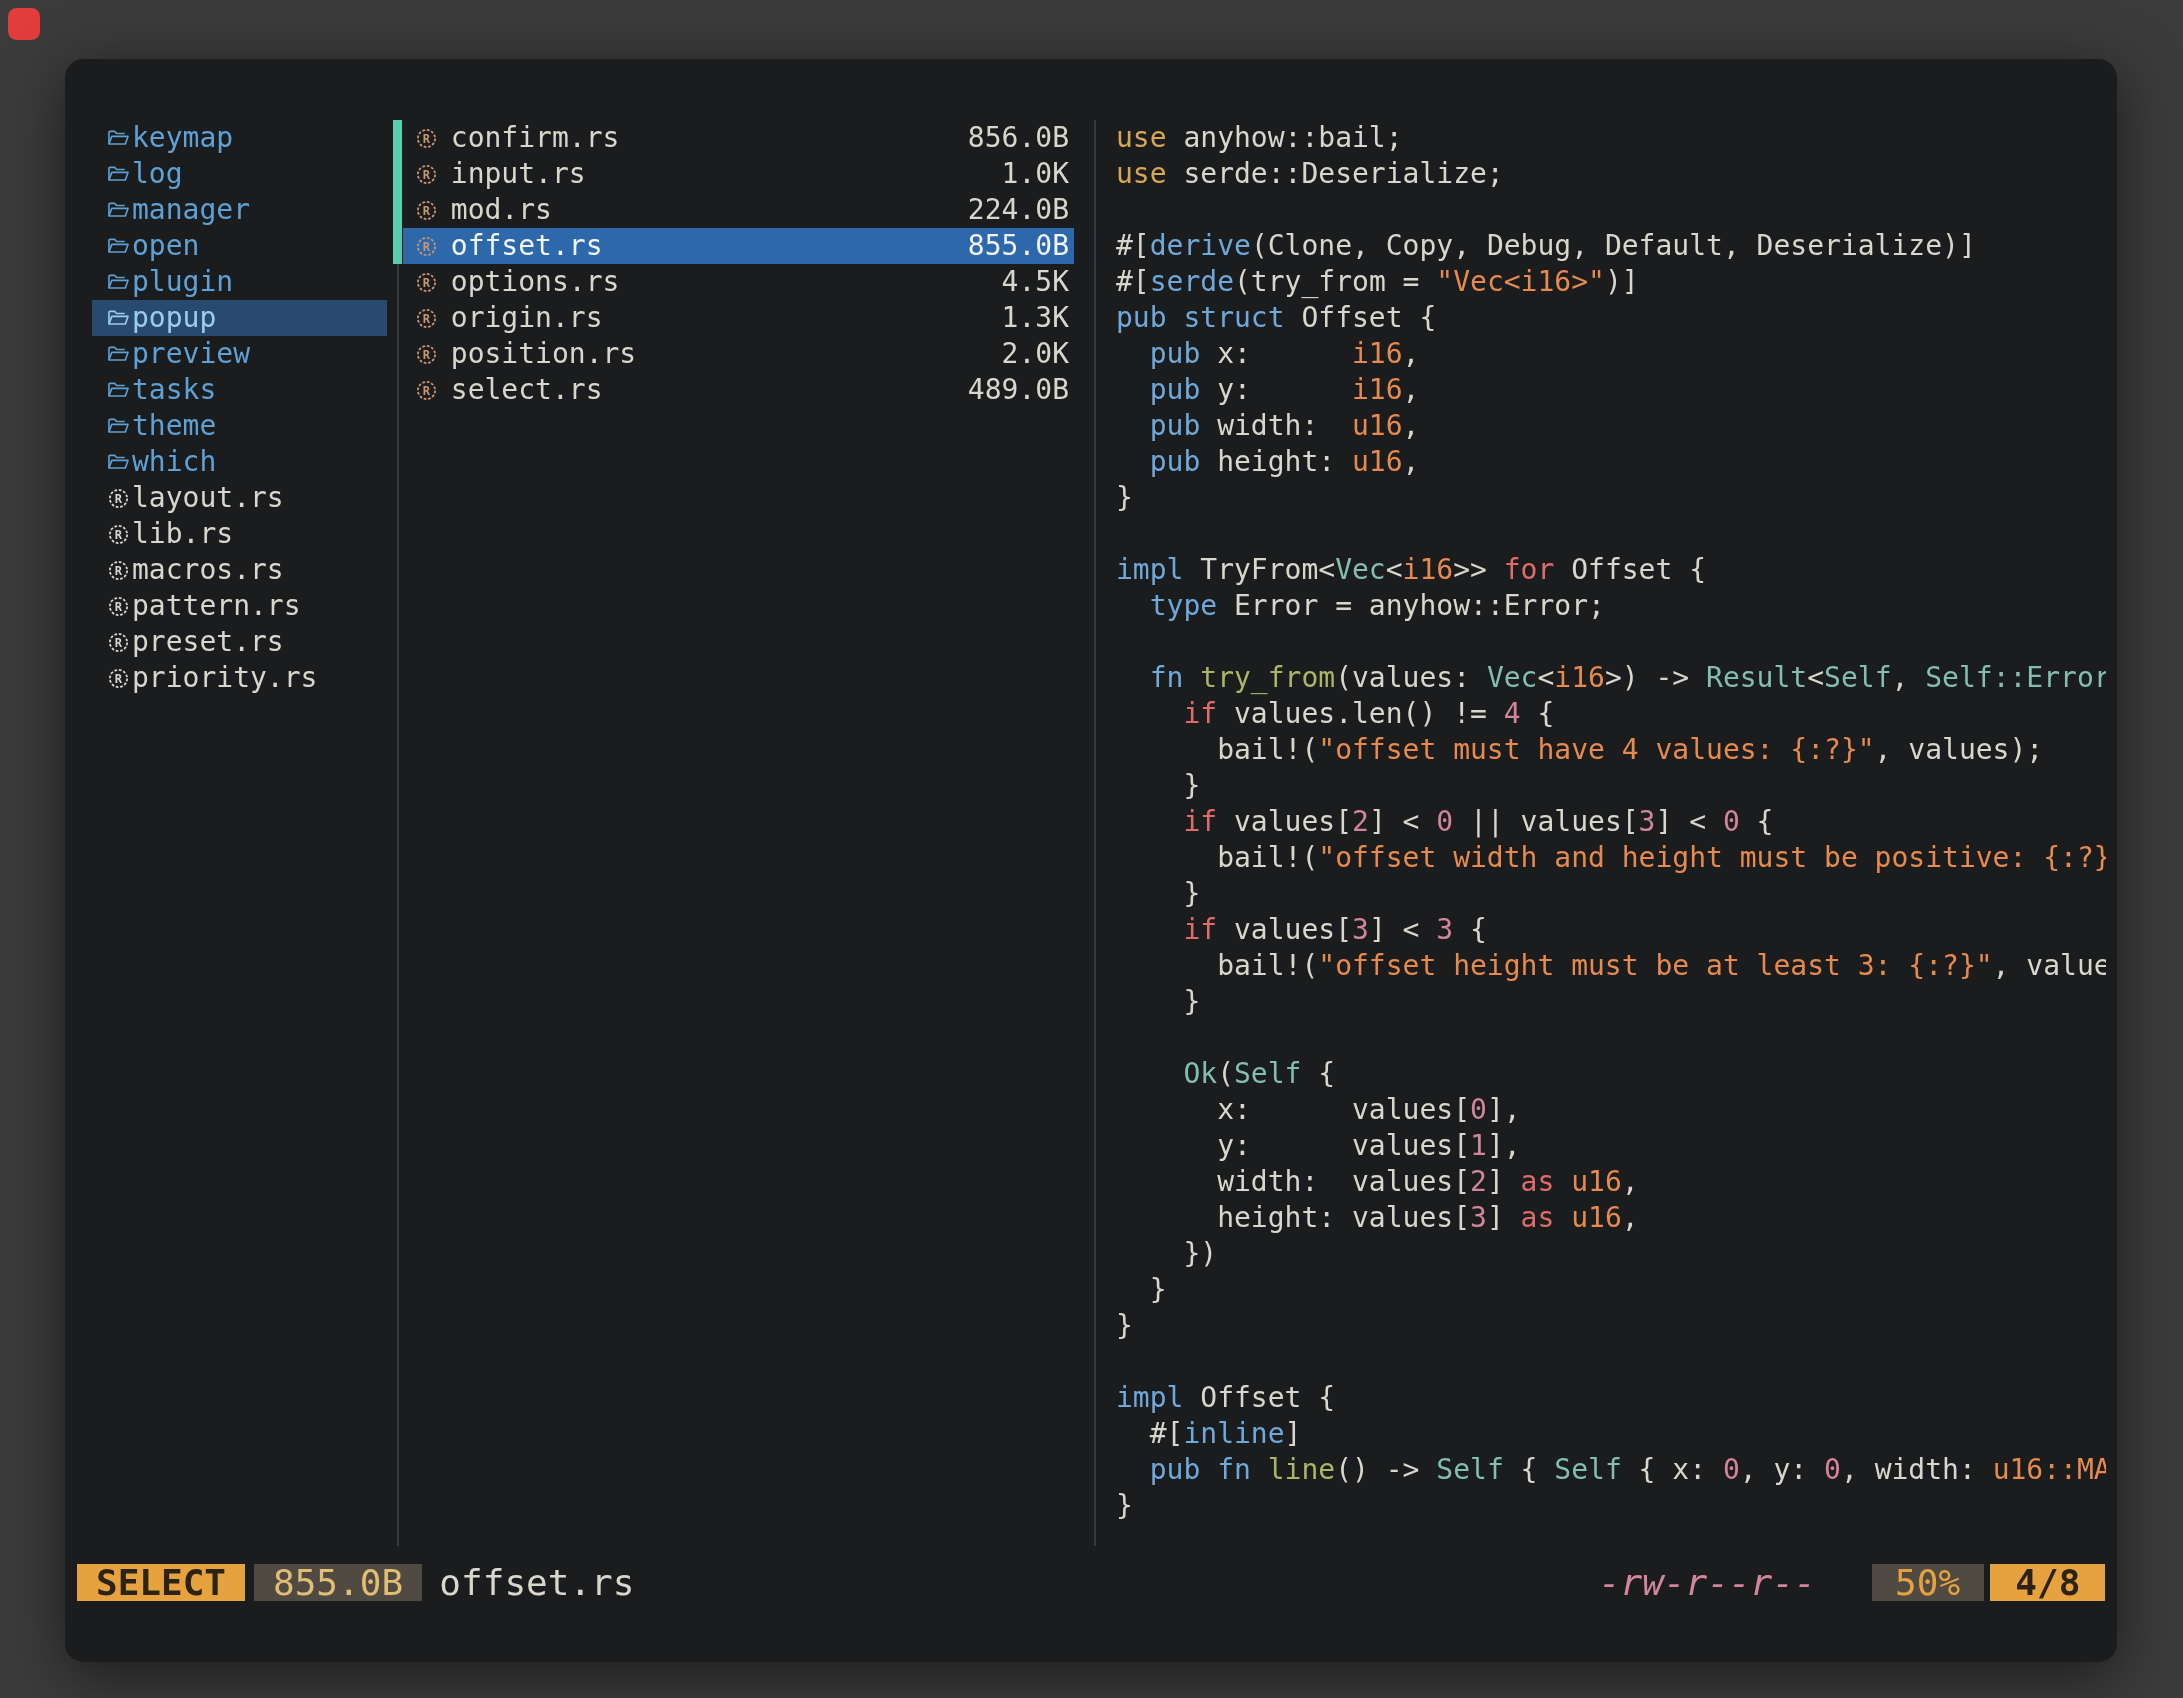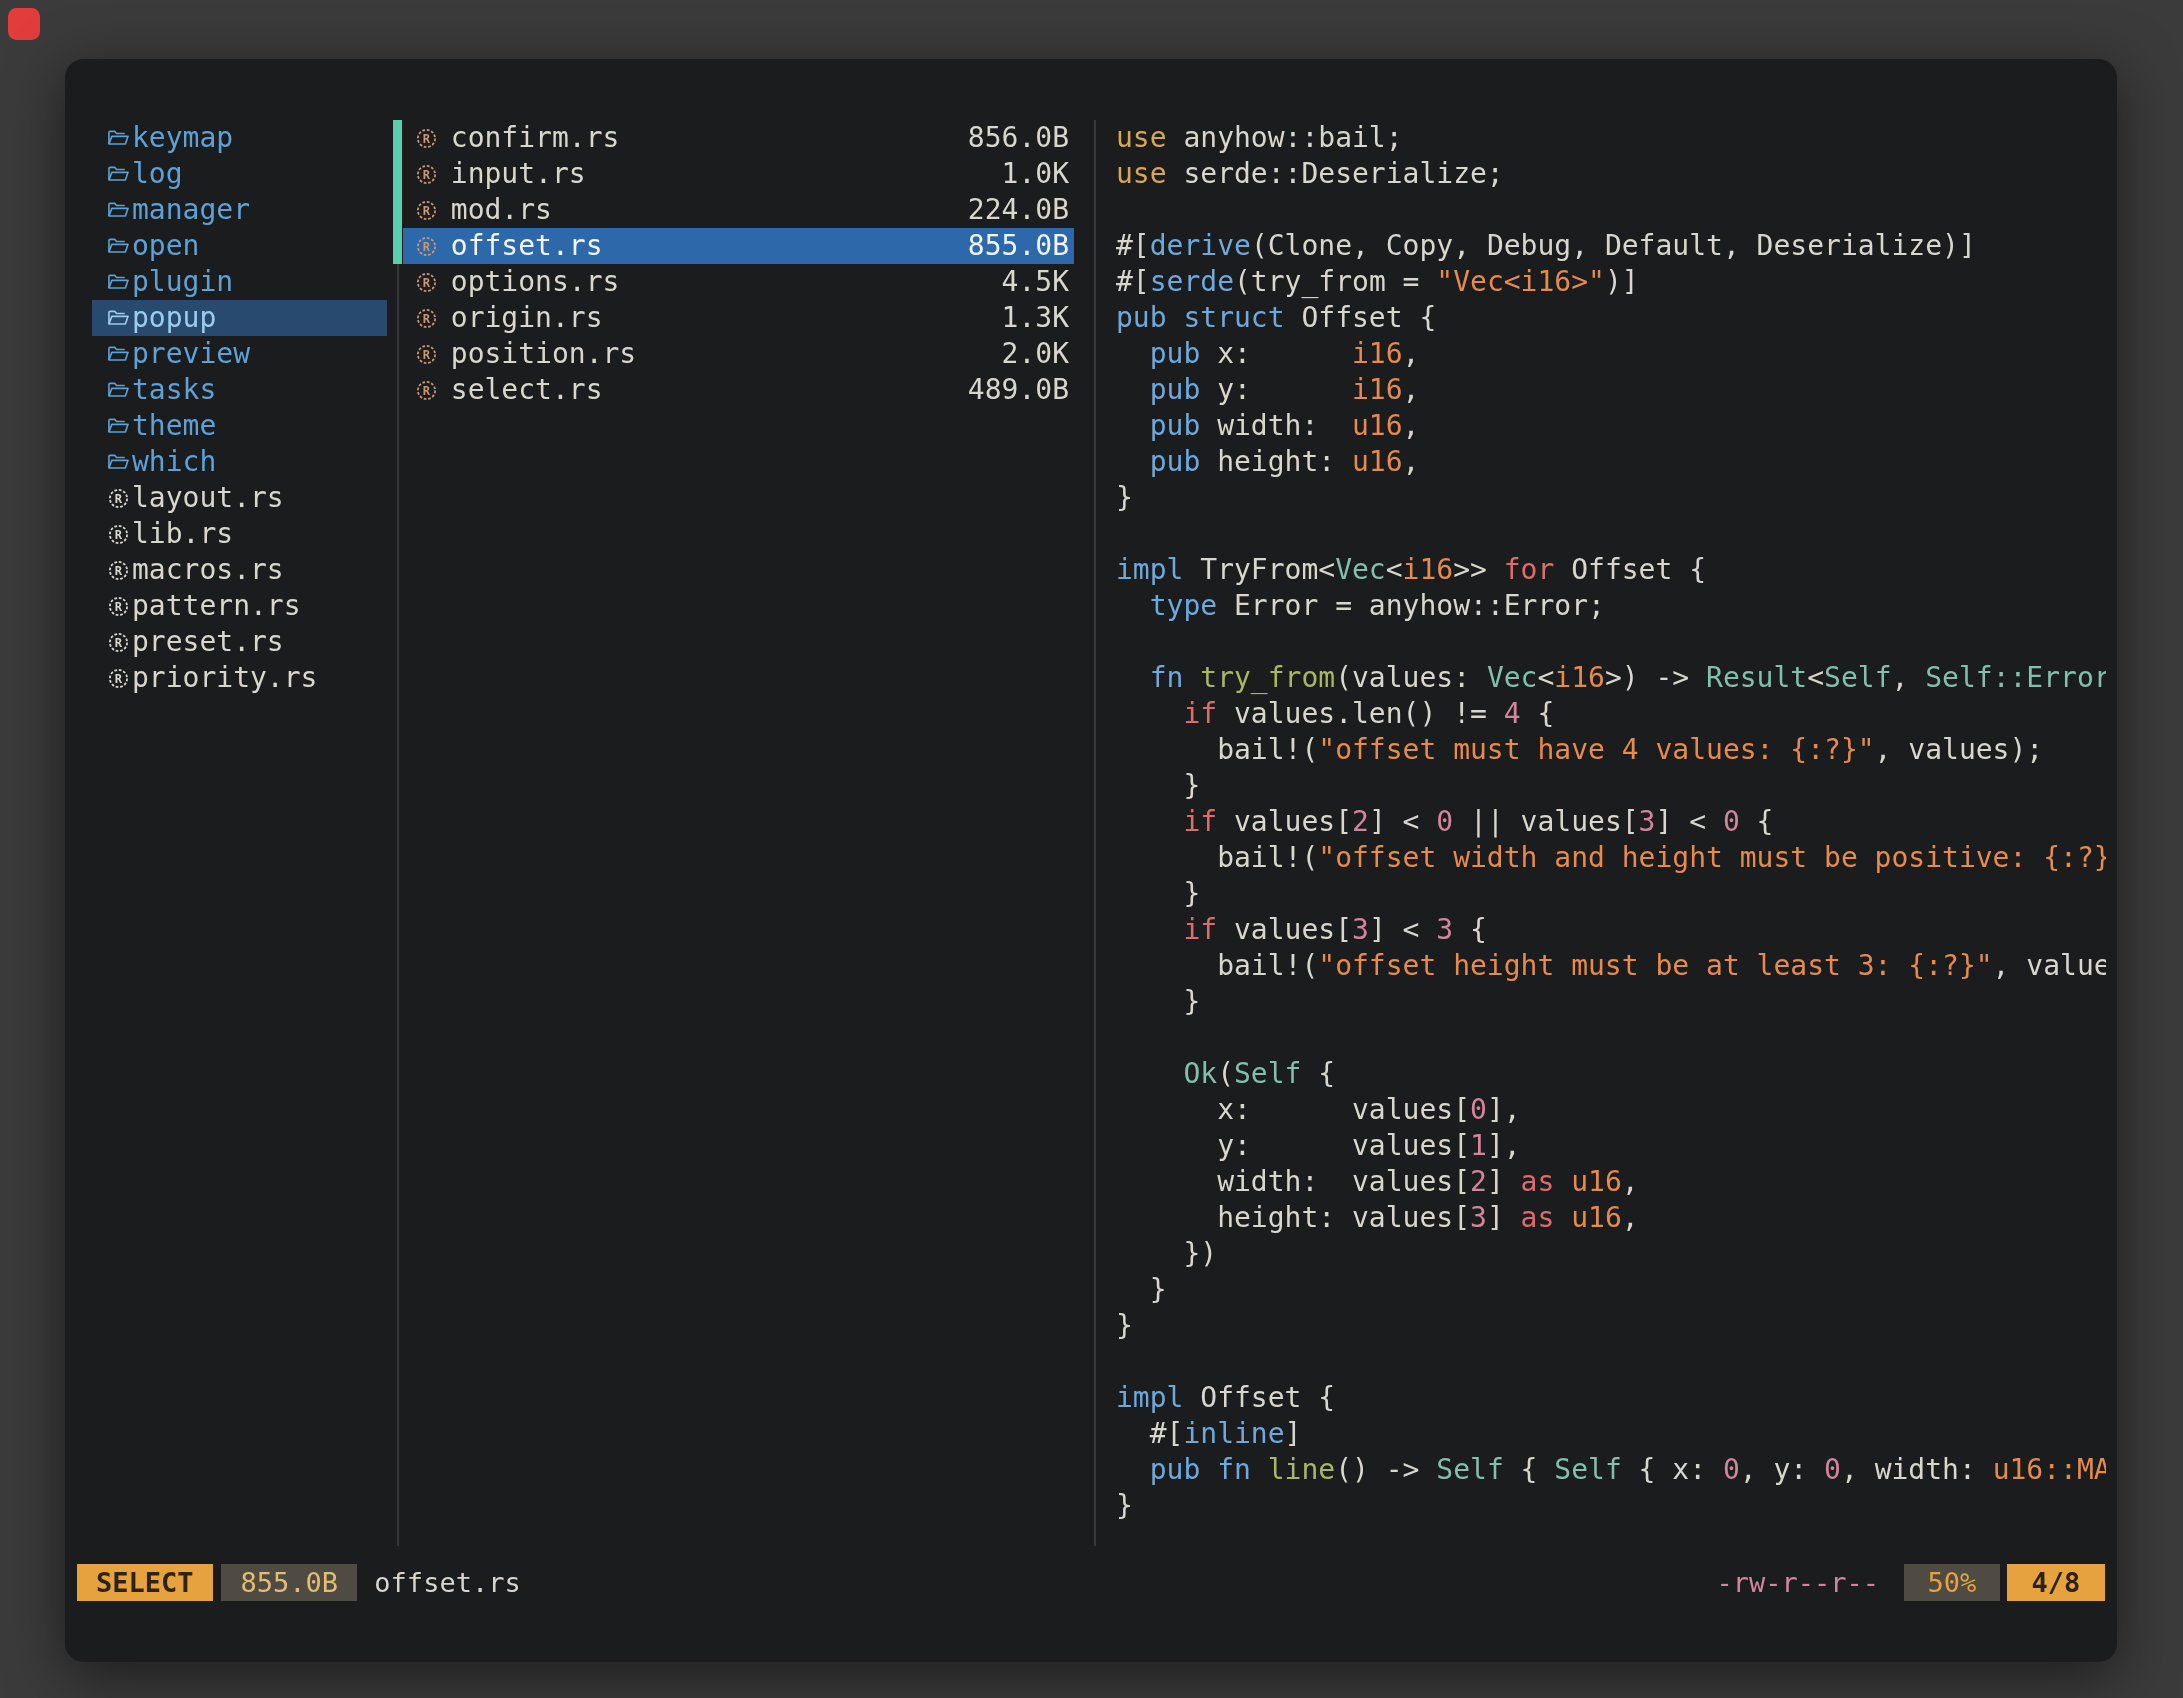--- a/index.html
+++ b/index.html
@@ -54,28 +54,28 @@
   .tok-red{color:var(--red);}
   .tok-magenta{color:var(--magenta);}
   .tok-orange{color:var(--orange);}
   .tok-yellow{color:var(--yellow);}
   .tok-green{color:var(--green);}
   .tok-teal{color:var(--teal);}
 
   
   .statusbar{
     position:absolute;left:11.7px;right:11.7px;top:1505px;height:37px;
-    display:flex;align-items:center;font-size:27px;color:var(--fg);
+    display:flex;align-items:center;font-size:36px;color:var(--fg);
   }
   .badge{display:inline-flex;align-items:center;height:37px;padding:0 19.3px;flex:none;}
   .badge.mode{background:var(--amber);color:var(--badge_text_dark);font-weight:bold;}
   .badge.size{background:var(--badge_dark_bg);color:var(--badge_dark_fg);margin-left:8.4px;}
   .filename{margin-left:17px;}
   .sb-spacer{flex:1;}
-  .perms{color:var(--magenta);margin-right:25px;}
+  .perms{color:var(--magenta);margin-right:56px;font-style:italic;}
   .badge.percent{background:var(--badge_dark_bg);color:var(--amber);padding:0 23.5px;}
   .badge.position{background:var(--amber);color:var(--badge_text_dark);font-weight:bold;margin-left:6.7px;padding:0 25px;}
 </style>
 </head>
 <body style="--bg_desktop: #3b3b3b; --bg_window: #1a1c1d; --fg: #d9d6cd; --blue: #6fa9dc; --red: #e06b6b; --magenta: #d3869b; --orange: #e78a4e; --yellow: #d8a657; --green: #a9b665; --teal: #83bfae; --folder_blue: #5ea1d6; --folder_blue_selected: #9ccdf0; --rust_icon: #cc9671; --selection_sidebar: #274a6e; --selection_file: #2d68ab; --scrollbar_teal: #57cfae; --amber: #e6a23f; --badge_dark_bg: #4f4a42; --badge_dark_fg: #e2bd72; --badge_text_dark: #2b2416; --separator: #34393c; --red_dot: #e23c3c;">
 
 <div class="red-dot"></div>
 
 <div class="window">
 

